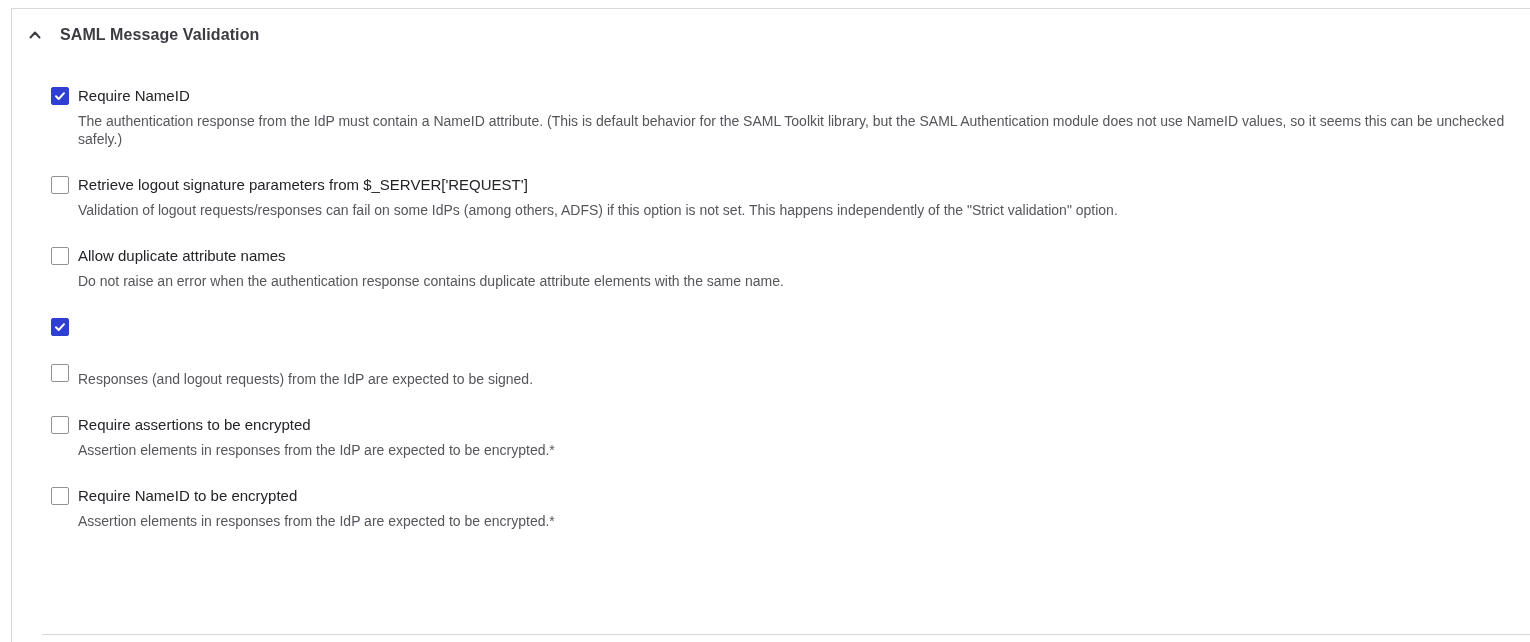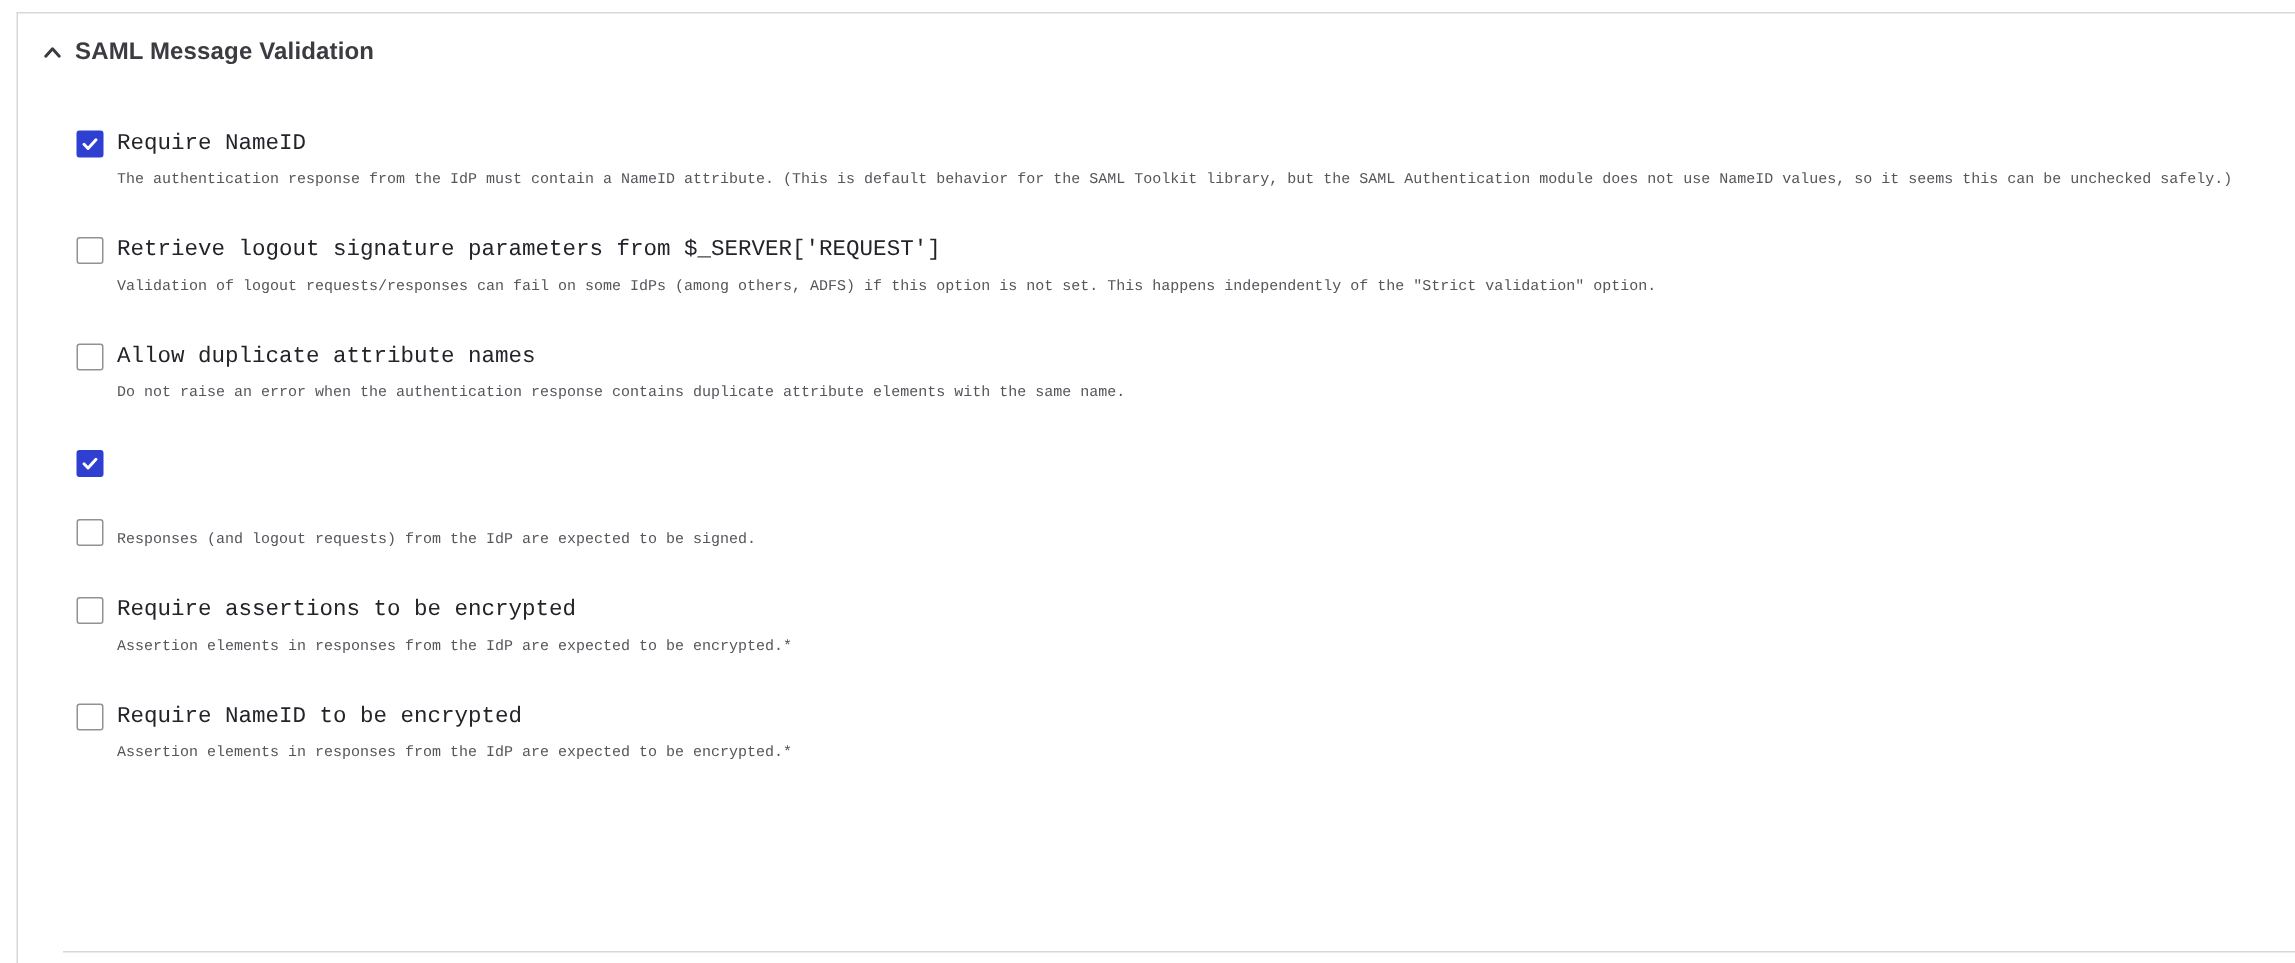--- a/index.html
+++ b/index.html
@@ -13,34 +13,33 @@
     position: absolute;
     left: 11px; top: 8px;
     width: 1519px; height: 634px;
     border-top: 1px solid #d7d8de;
     border-left: 1px solid #d7d8de;
     background: #ffffff;
   }
   .panel-header {
     display: flex;
     align-items: center;
-    gap: 8px;
+    gap: 18px;
     padding: 17px 0 0 16px;
     cursor: pointer;
   }
   .chevron { width: 14px; height: 14px; display: inline-flex; }
   .panel-title {
     font-size: 16px;
     font-weight: bold;
     color: #3b3b41;
     letter-spacing: 0.1px;
   }
   .rows {
     padding: 42px 24px 0 39px;
-    font-family: Liberation Mono, monospace;
   }
   .row {
     display: flex;
     align-items: flex-start;
     margin-bottom: 27px;
   }
   .checkbox {
     flex: 0 0 auto;
     width: 18px; height: 18px;
     border-radius: 2px;
@@ -61,21 +60,21 @@
   .row-text { margin-left: 9px; }
   .row-label {
     display: block;
     font-size: 15px;
     line-height: 19px;
     color: #232329;
     cursor: pointer;
   }
   .row-desc {
     margin-top: 7px;
-    font-size: 10px;
+    font-size: 14px;
     line-height: 18px;
     color: #55565b;
   }
   .row-desc .it { font-style: italic; }
   .bottom-divider {
     position: absolute;
     left: 30px; right: 0;
     bottom: 7px;
     height: 1px;
     background: #d7d8de;

